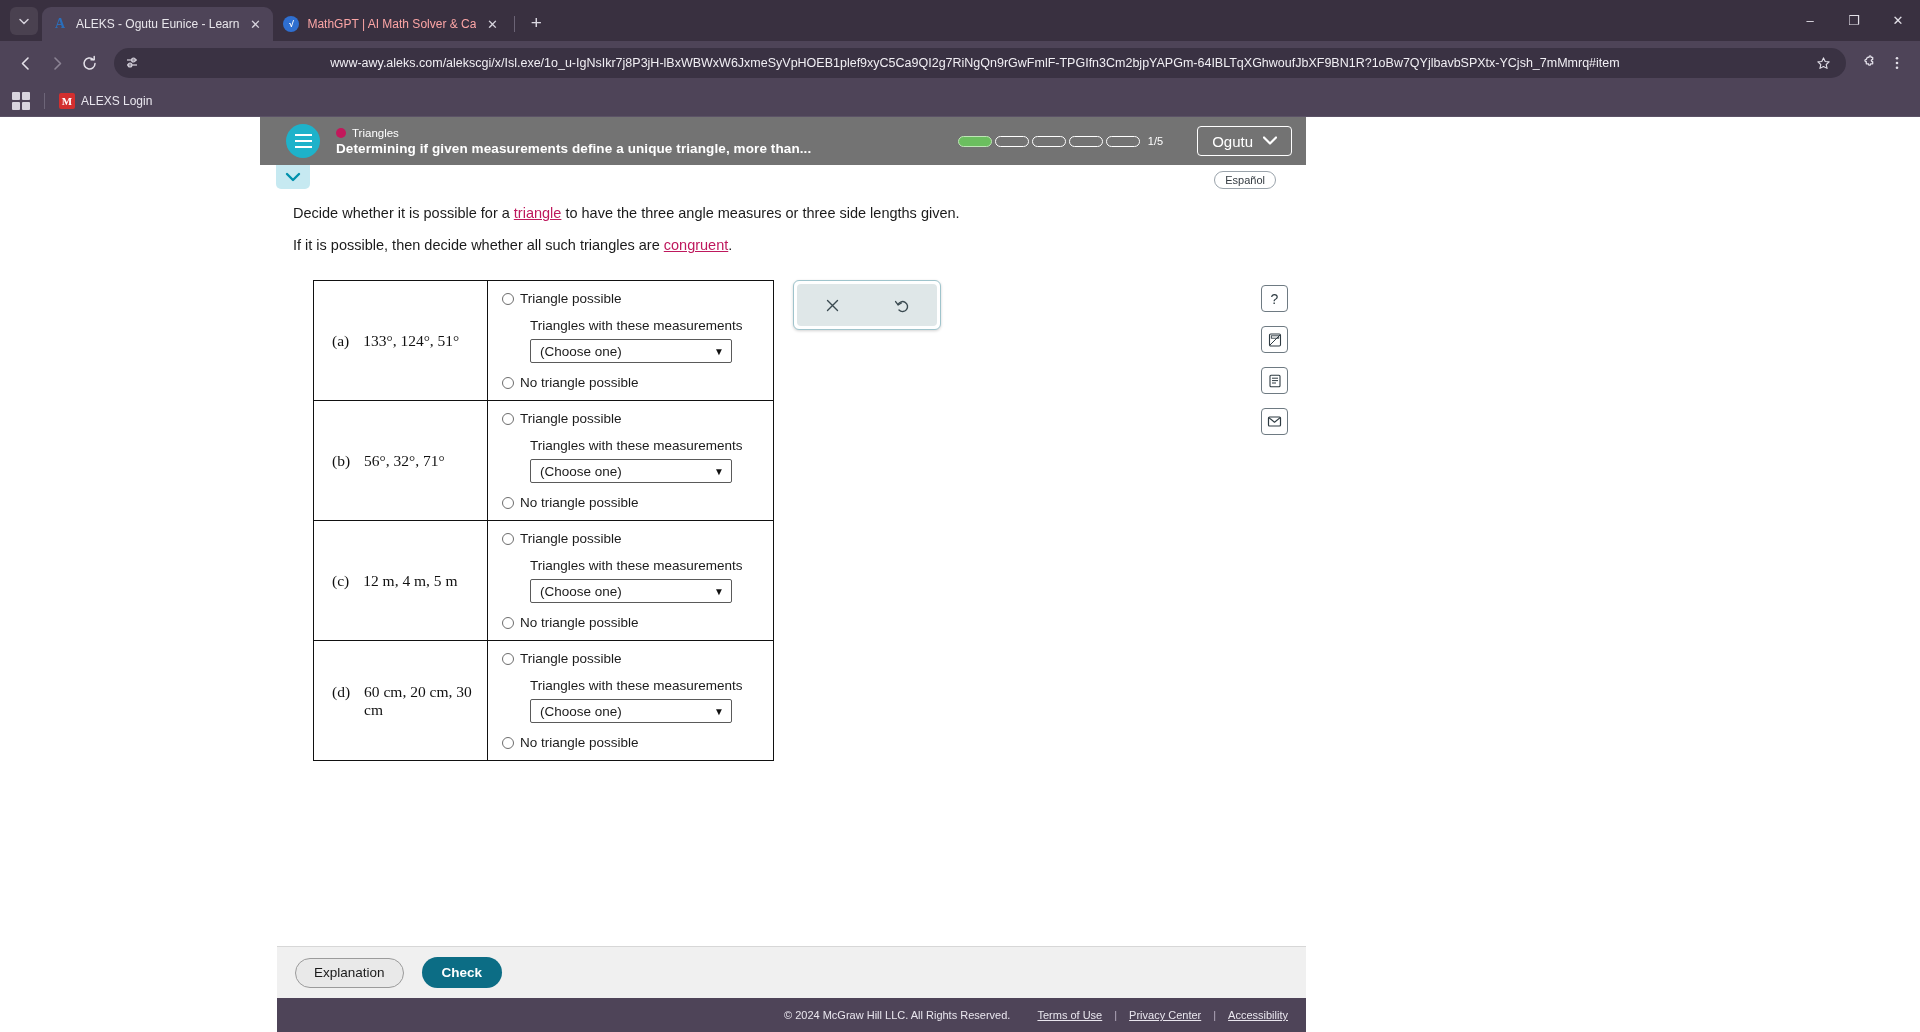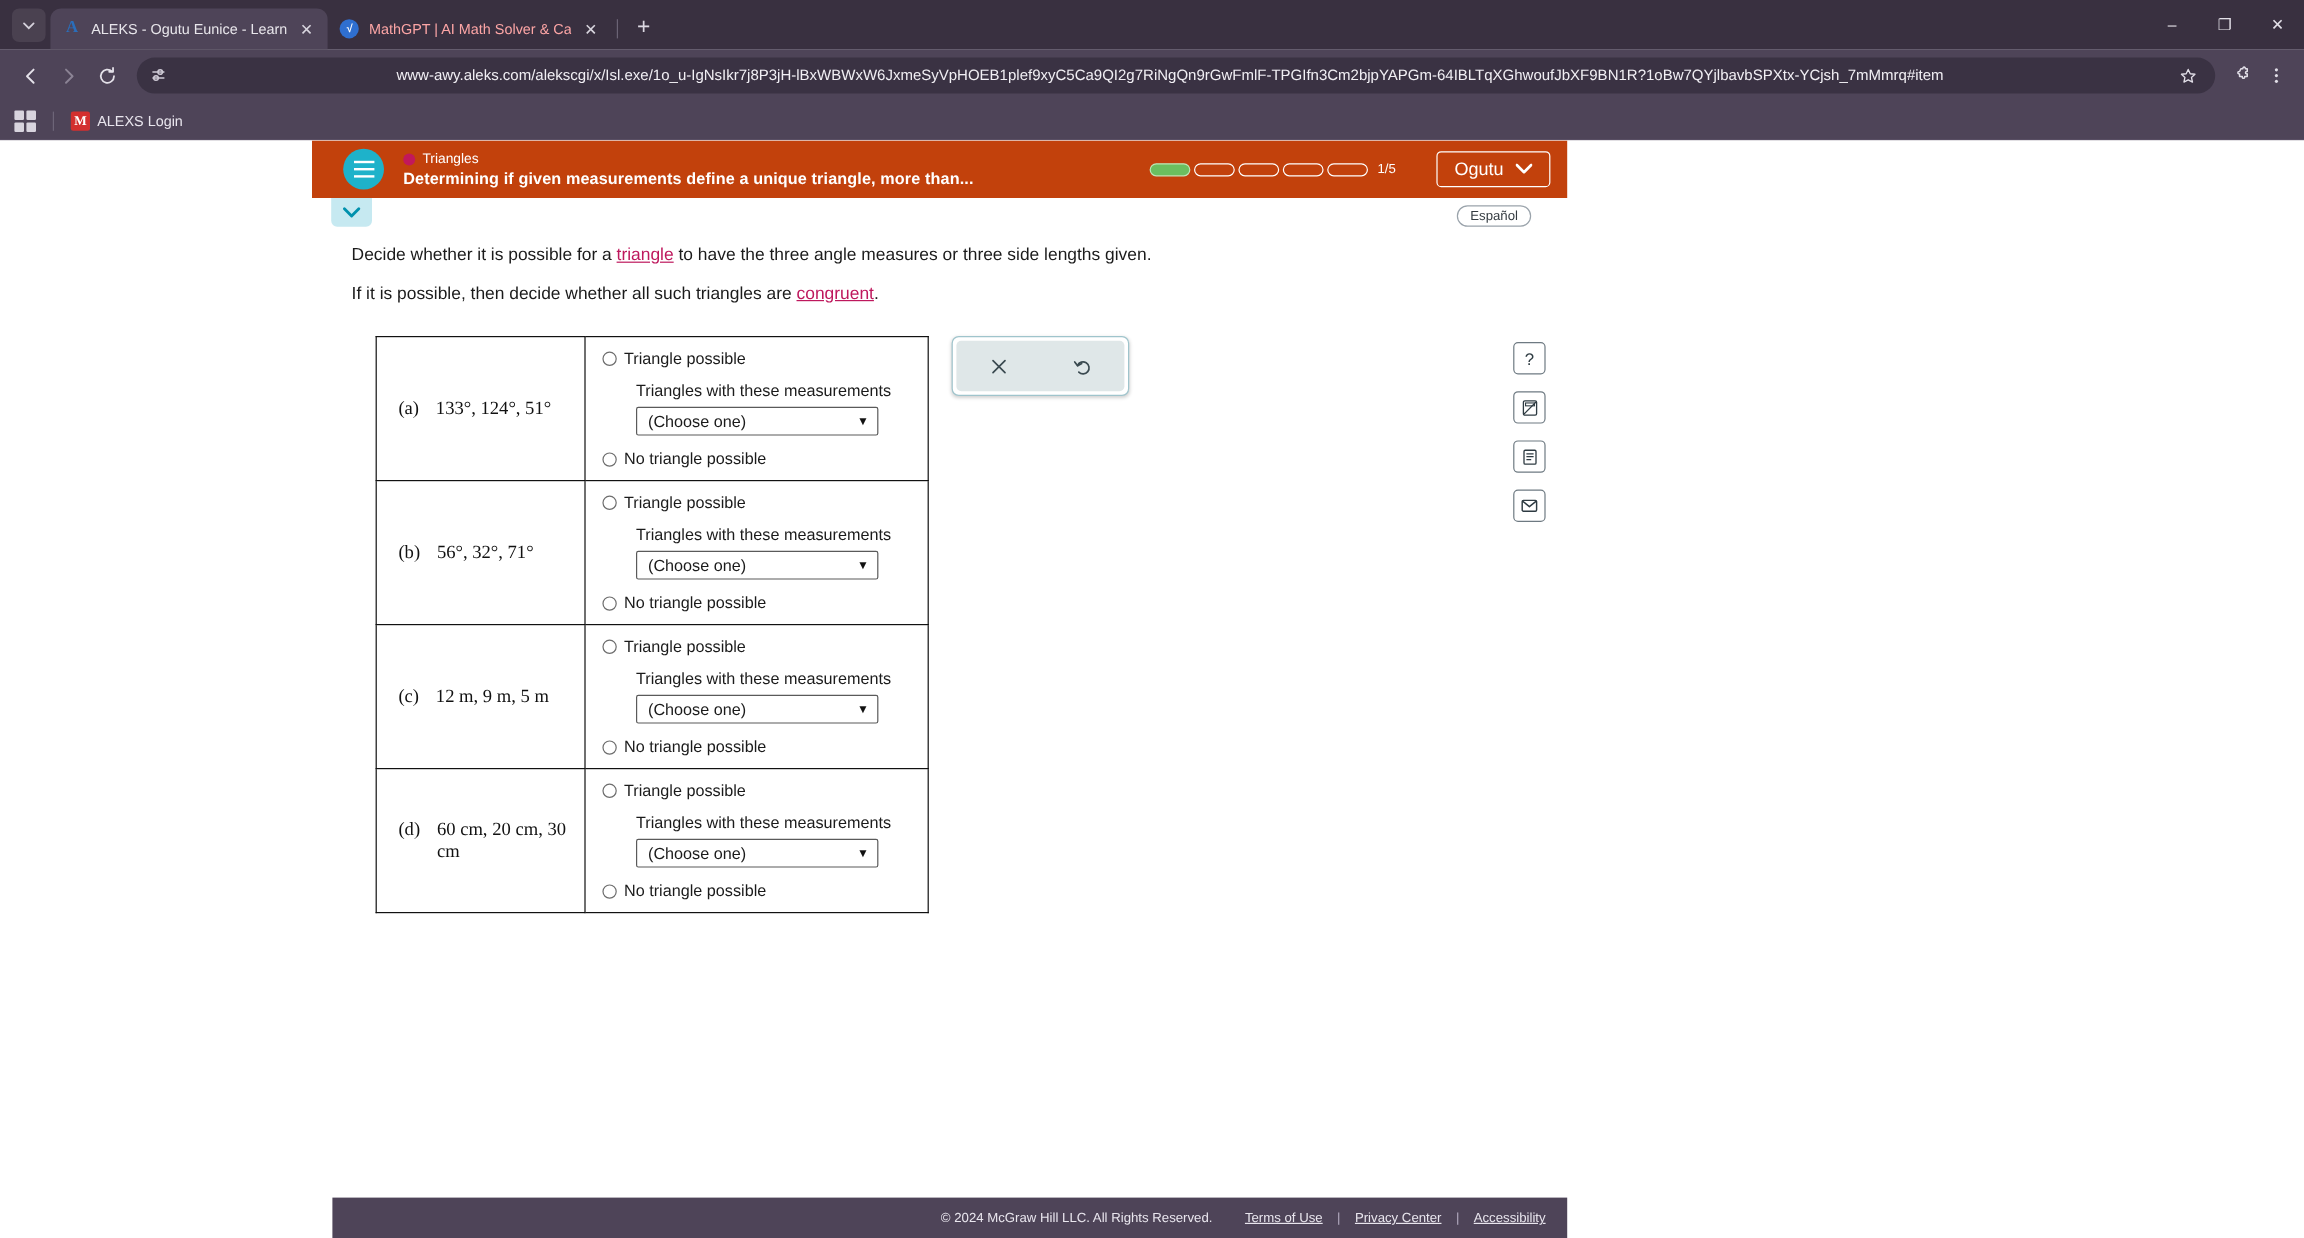--- a/index.html
+++ b/index.html
@@ -88,21 +88,21 @@
 
   .app-frame {
     position: absolute; left: 260px; top: 0; width: 1046px; bottom: 0;
     background: #ffffff; display: flex; flex-direction: column;
   }
   .left-gutter { position: absolute; left: 260px; top: 24px; width: 17px; bottom: 0;
     background: #c6ced6; }
 
   
   .aleks-header {
-    height: 48px; background: #c2410c; display: flex; align-items: center;
+    height: 48px; background: #737373; display: flex; align-items: center;
     padding: 0 14px; gap: 12px; flex: none; position: relative;
   }
   .hamburger {
     width: 34px; height: 34px; border-radius: 50%; background: #1eb2ca;
     display: flex; flex-direction: column; align-items: center; justify-content: center;
     gap: 4px; flex: none; margin-left: 12px;
   }
   .hamburger i { width: 17px; height: 2px; background: #ffffff; display: block; }
   .header-titles { display: flex; flex-direction: column; gap: 2px; margin-left: 4px; }
   .topic-line { display: flex; align-items: center; gap: 6px; }
@@ -422,21 +422,21 @@
                   <span class="radio"></span>
                   <span>No triangle possible</span>
                 </label>
               </td>
             </tr>
 
             <tr>
               <td class="cell-label">
                 <div class="label-inner">
                   <span>(c)</span>
-                  <span>12 m, 9 m, 5 m</span>
+                  <span>12 m, 4 m, 5 m</span>
                 </div>
               </td>
               <td class="cell-opts">
                 <label class="opt-row">
                   <span class="radio"></span>
                   <span>Triangle possible</span>
                 </label>
                 <div class="sub-label">Triangles with these measurements</div>
                 <div class="select-box">
                   <span>(Choose one)</span>
@@ -511,20 +511,24 @@
           <div class="rail-btn">
             <svg width="15" height="15" viewBox="0 0 15 15">
               <rect x="1.5" y="3" width="12" height="9" rx="1" fill="none" stroke="currentColor" stroke-width="1.2"></rect>
               <path d="M1.8 3.6L7.5 8.2L13.2 3.6" fill="none" stroke="currentColor" stroke-width="1.2" stroke-linejoin="round"></path>
             </svg>
           </div>
         </div>
 
       </div>
 
+      <div class="action-bar">
+        <div class="btn-explanation">Explanation</div>
+        <div class="btn-check">Check</div>
+      </div>
 
       <div class="footer-bar">
         <span class="foot-text">© 2024 McGraw Hill LLC. All Rights Reserved.</span>
         <span class="foot-pipe">&nbsp;</span>
         <a class="foot-link" href="#">Terms of Use</a>
         <span class="foot-pipe">|</span>
         <a class="foot-link" href="#">Privacy Center</a>
         <span class="foot-pipe">|</span>
         <a class="foot-link" href="#">Accessibility</a>
       </div>

